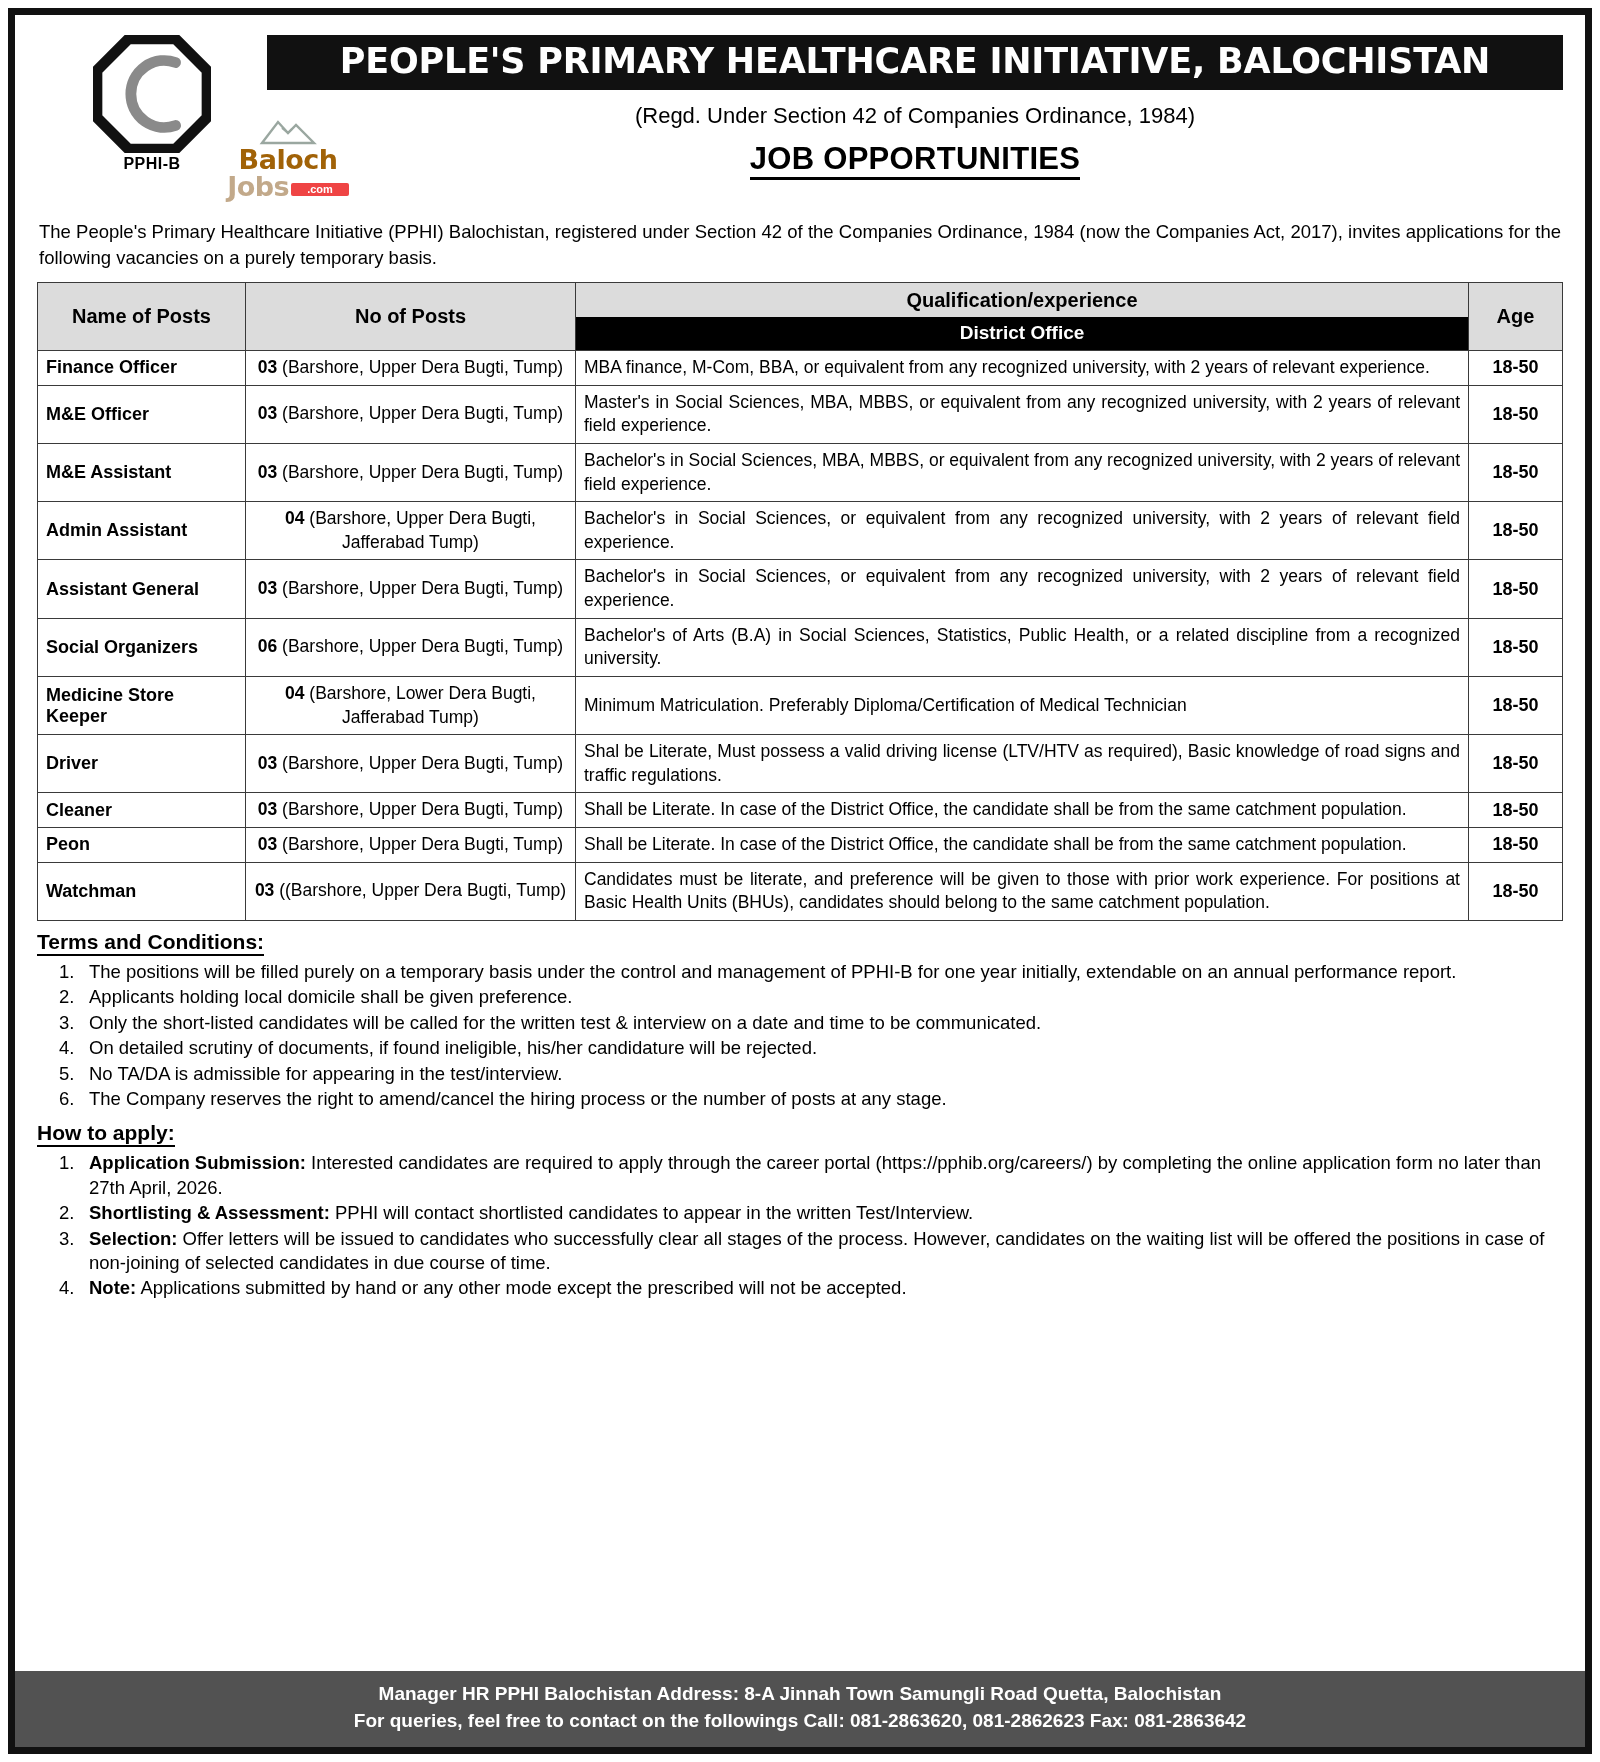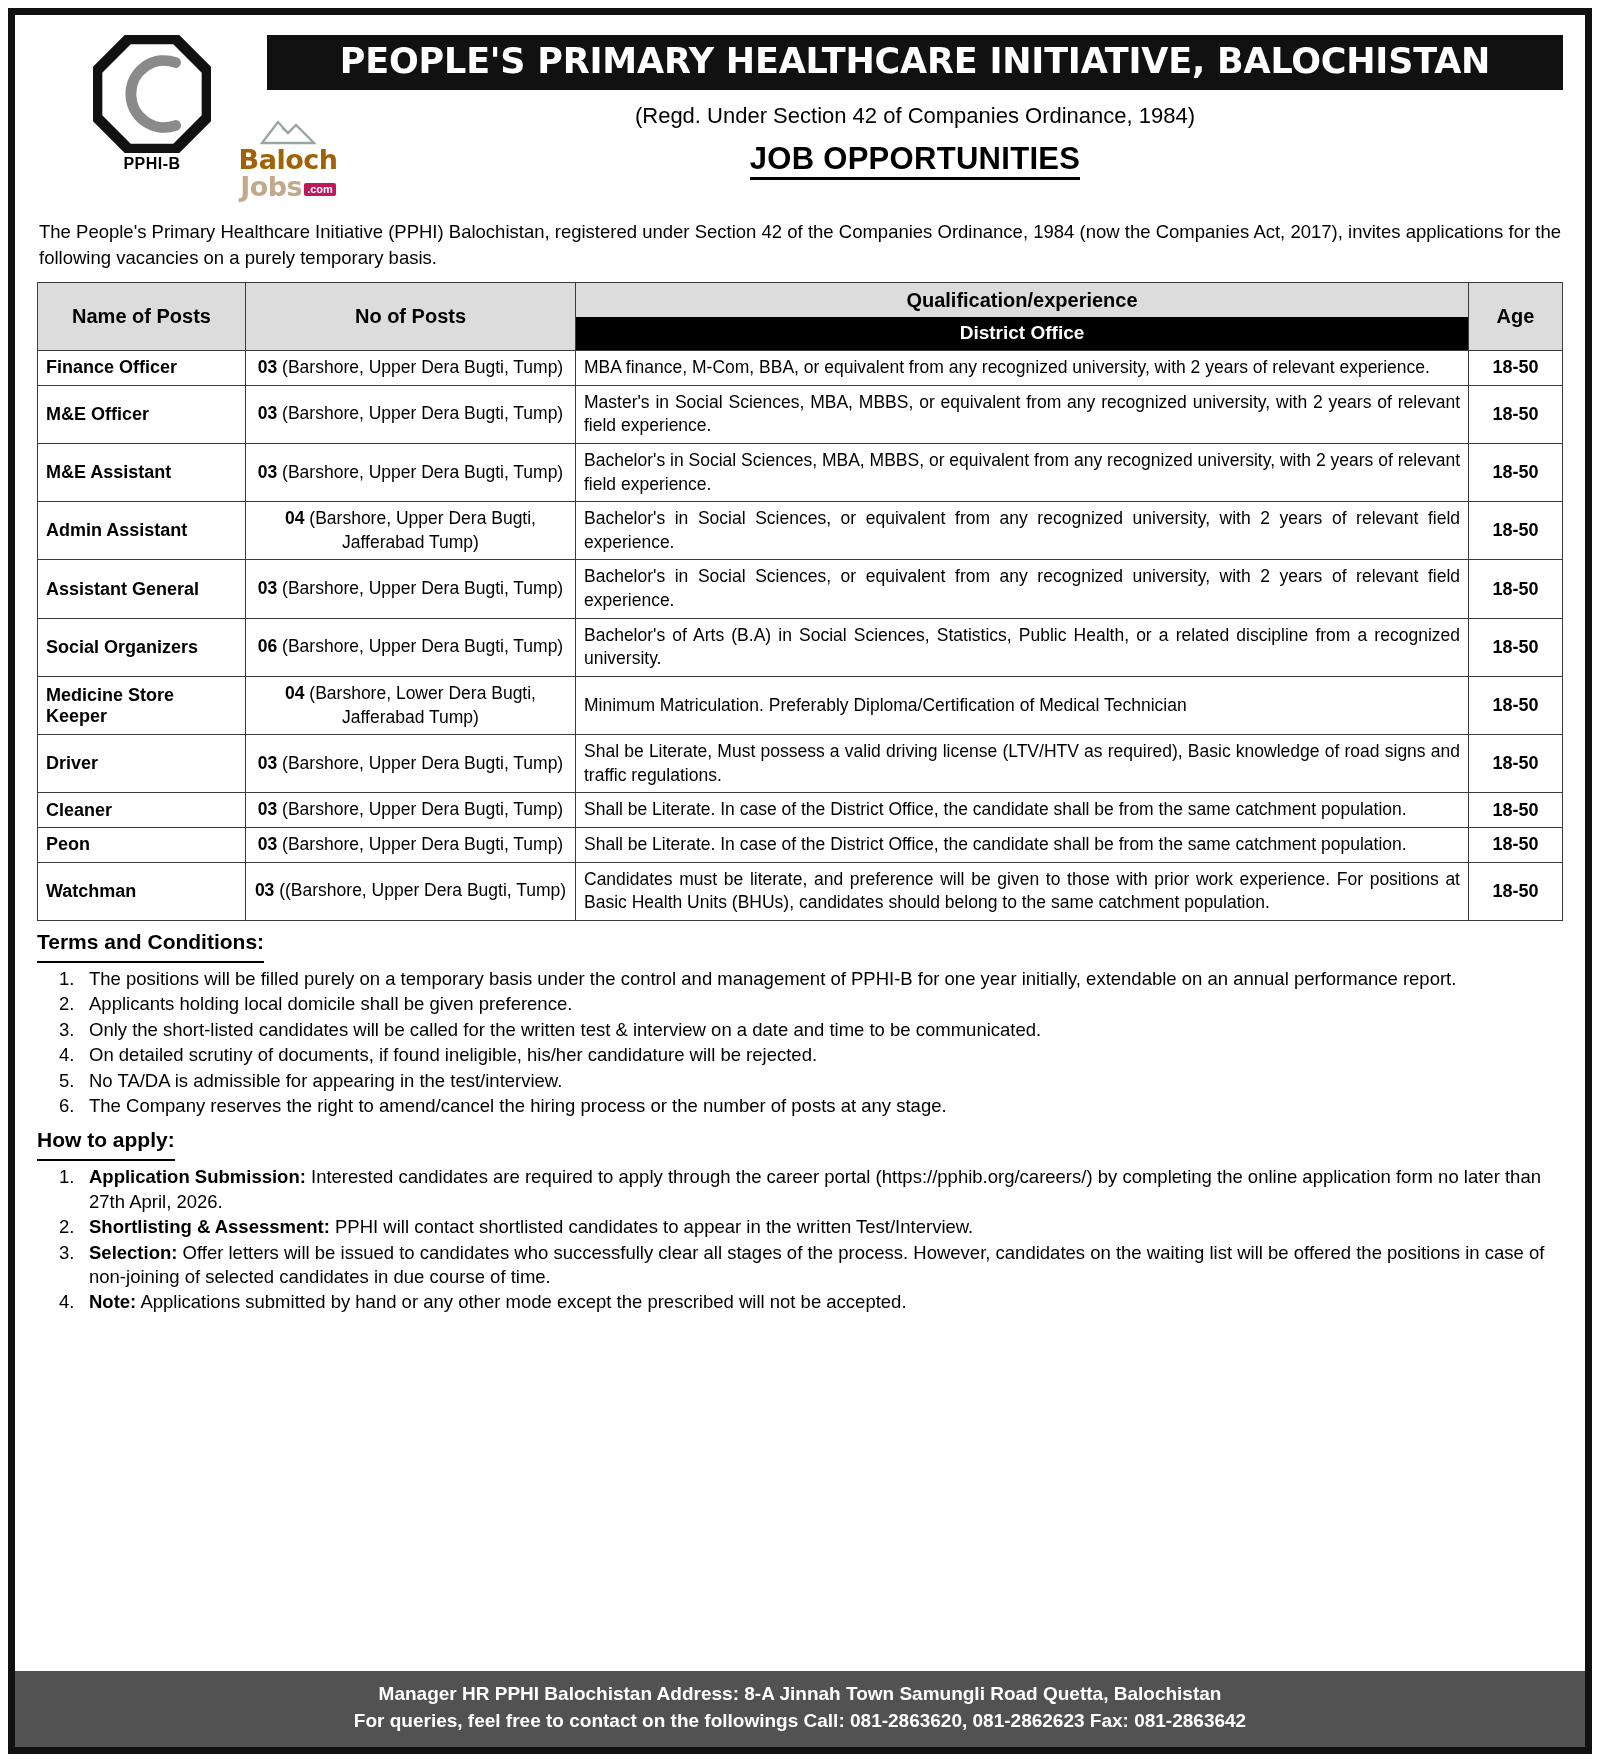--- a/index.html
+++ b/index.html
@@ -93,25 +93,25 @@
     gap: 2px;
   }
   .wm-jobs {
     font-family: "DejaVu Sans", sans-serif;
     font-weight: bold;
     font-size: 27px;
     color: #c2a98a;
     letter-spacing: -.5px;
   }
   .wm-com {
-    background: #be185d;
+    background: #ef4444;
     color: #fff;
     font-size: 11px;
     font-weight: bold;
-    padding: 1px 3px;
+    padding: 1px 16px;
     border-radius: 2px;
     margin-bottom: 4px;
   }
 
   .title-col {
     flex: 1 1 auto;
     padding-top: 14px;
   }
   .org-banner {
     background: #111;
@@ -221,21 +221,21 @@
     font-size: 18px;
   }
 
   
   .sec-title {
     font-weight: bold;
     font-size: 21px;
     margin: 9px 0 2px 0;
     display: inline-block;
     border-bottom: 2.5px solid #000;
-    padding-bottom: 7px;
+    padding-bottom: 0px;
   }
   ol.numlist {
     list-style: none;
     margin: 2px 0 0 0;
     padding: 0;
     counter-reset: li;
   }
   ol.numlist > li {
     counter-increment: li;
     position: relative;

